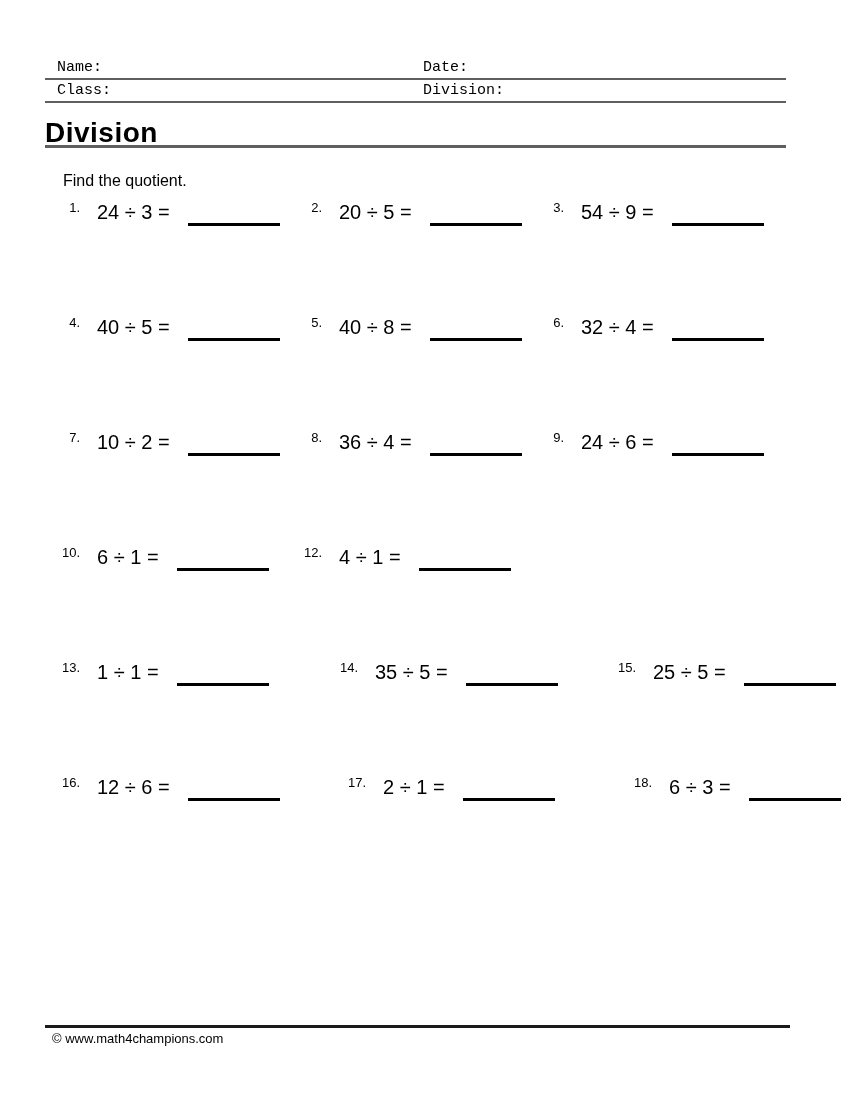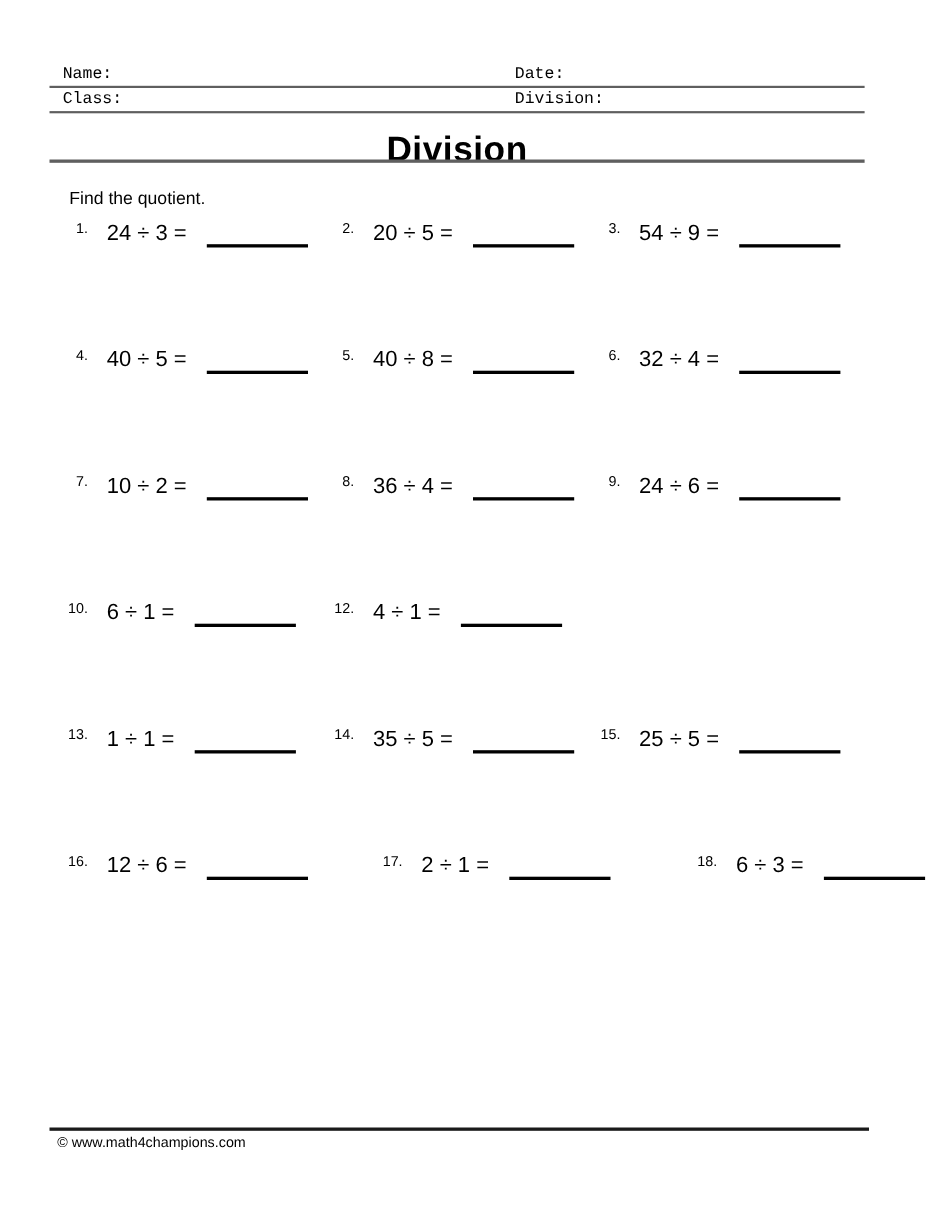--- a/index.html
+++ b/index.html
@@ -20,33 +20,32 @@
     left: 45px;
     width: 741px;
     height: 21px;
     border-bottom: 2px solid #5f5f5f;
     font-size: 15px;
   }
   .hdr-row.r1 { top: 59px; }
   .hdr-row.r2 { top: 82px; }
   .hdr-label { position: absolute; bottom: 2px; white-space: nowrap; font-family: Liberation Mono, monospace; }
   .hdr-label.l1 { left: 12px; }
-  .hdr-label.l2 { left: 378px; margin-left: 45px; }
+  .hdr-label.l2 { left: 378px; }
   .hdr-fill { position: absolute; bottom: 0; height: 18px; }
   .hdr-fill.f1 { left: 80px;  width: 290px; }
   .hdr-fill.f2 { left: 450px; width: 285px; }
 
   
   .title {
     position: absolute;
     top: 117px;
     left: 45px;
     width: 741px;
-    text-align: center;
-    font-size: 32px;
+    font-size: 28px;
     font-weight: bold;
     letter-spacing: 0.5px;
   }
   .title-rule {
     position: absolute;
     top: 145px;
     left: 45px;
     width: 741px;
     border-top: 3px solid #5f5f5f;
   }
@@ -69,21 +68,21 @@
   .prow {
     position: absolute;
     left: 0;
     display: flex;
     width: 780px;
   }
   .prow.r1 { top: 0px; }
   .prow.r2 { top: 115px; }
   .prow.r3 { top: 230px; }
   .prow.r4 { top: 345px; }
-  .prow.r5 { top: 460px; }
+  .prow.r5 { top: 460px; gap: 36px; }
   .prow.r6 { top: 575px; gap: 44px; }
   .pcell {
     flex: 0 0 242px;
     width: 242px;
     white-space: nowrap;
     font-size: 20px;
     line-height: 1.2;
   }
   .pnum {
     display: inline-block;

